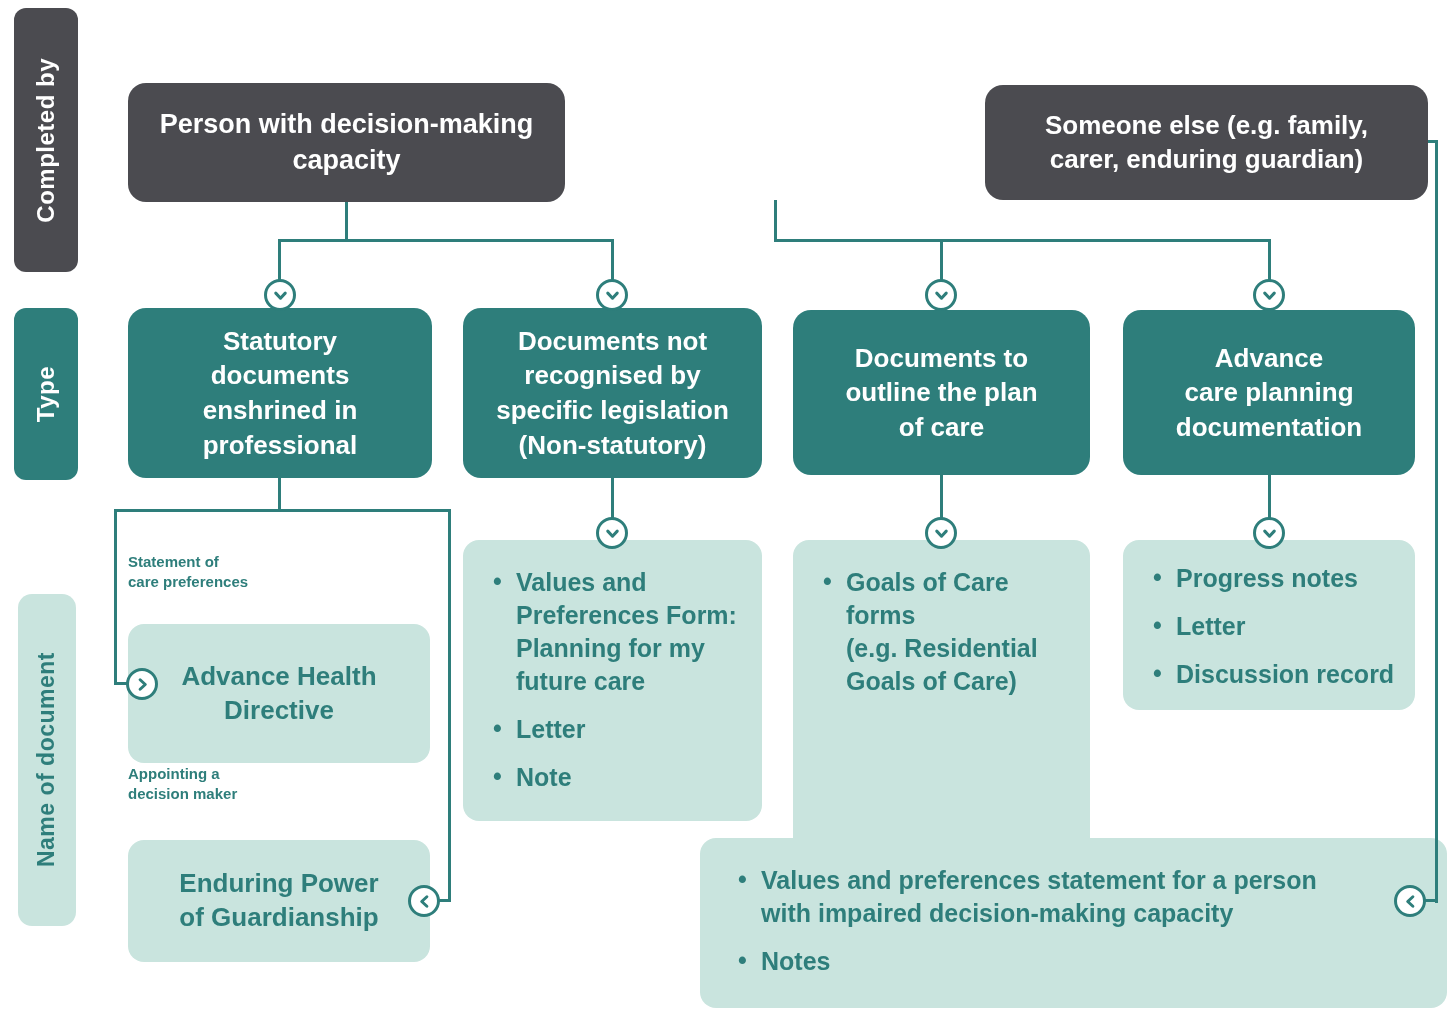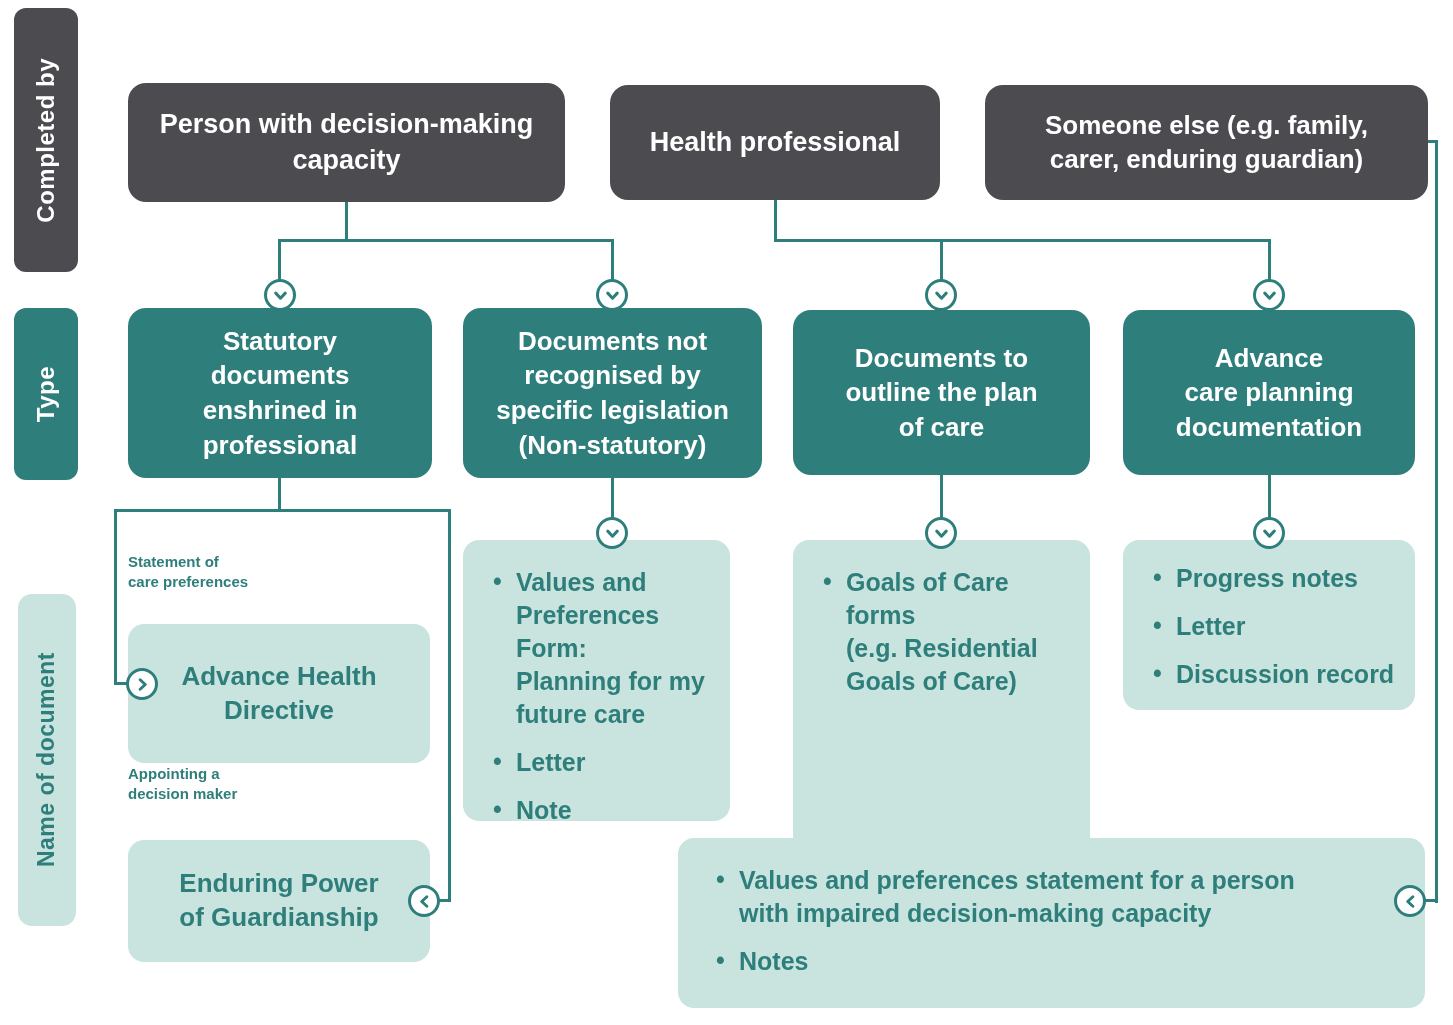--- a/index.html
+++ b/index.html
@@ -51,21 +51,20 @@
   </div>
   <div class="node teal-box" style="left:14px;top:308px;width:64px;height:172px;border-radius:12px;">
     <span class="vlabel">Type</span>
   </div>
   <div class="node mint-box" style="left:18px;top:594px;width:58px;height:332px;border-radius:14px;">
     <span class="vlabel" style="font-size:23px;">Name of document</span>
   </div>
 
   <div class="node dark-box" style="left:128px;top:83px;width:437px;height:119px;">Person with decision-making
 capacity</div>
-  <div class="node dark-box" style="left:610px;top:85px;width:330px;height:115px;">Health professional</div>
   <div class="node dark-box" style="left:985px;top:85px;width:443px;height:115px;font-size:26px;">Someone else (e.g. family,
 carer, enduring guardian)</div>
 
   <div class="line" style="left:345px;top:202px;width:3px;height:39px;"></div>
   <div class="line" style="left:278px;top:239px;width:336px;height:3px;"></div>
   <div class="line" style="left:278px;top:240px;width:3px;height:42px;"></div>
   <div class="line" style="left:611px;top:240px;width:3px;height:42px;"></div>
   <div class="line" style="left:774px;top:200px;width:3px;height:41px;"></div>
   <div class="line" style="left:774px;top:239px;width:497px;height:3px;"></div>
   <div class="line" style="left:940px;top:240px;width:3px;height:42px;"></div>
@@ -156,21 +155,21 @@
 
   <div class="heading" style="left:128px;top:552px;width:304px;">Statement of
 care preferences</div>
   <div class="node mint-box" style="left:128px;top:624px;width:302px;height:139px;">Advance Health
 Directive</div>
   <div class="heading" style="left:128px;top:764px;width:304px;">Appointing a
 decision maker</div>
   <div class="node mint-box" style="left:128px;top:840px;width:302px;height:122px;">Enduring Power
 of Guardianship</div>
 
-  <div class="doc-box" style="left:463px;top:540px;width:267px;height:281px;">
+  <div class="doc-box" style="left:463px;top:540px;width:299px;height:281px;">
     <ul>
       <li>Values and
 Preferences Form:
 Planning for my
 future care</li>
       <li>Letter</li>
       <li>Note</li>
     </ul>
   </div>
 
@@ -184,21 +183,21 @@
   </div>
 
   <div class="doc-box compact" style="left:1123px;top:540px;width:292px;height:170px;">
     <ul>
       <li>Progress notes</li>
       <li>Letter</li>
       <li>Discussion record</li>
     </ul>
   </div>
 
-  <div class="doc-box wide" style="left:678px;top:838px;width:747px;height:170px;">
+  <div class="doc-box wide" style="left:700px;top:838px;width:747px;height:170px;">
     <ul>
       <li>Values and preferences statement for a  person
 with impaired decision-making capacity</li>
       <li>Notes</li>
     </ul>
   </div>
 
 </div>
 
 </body></html>

